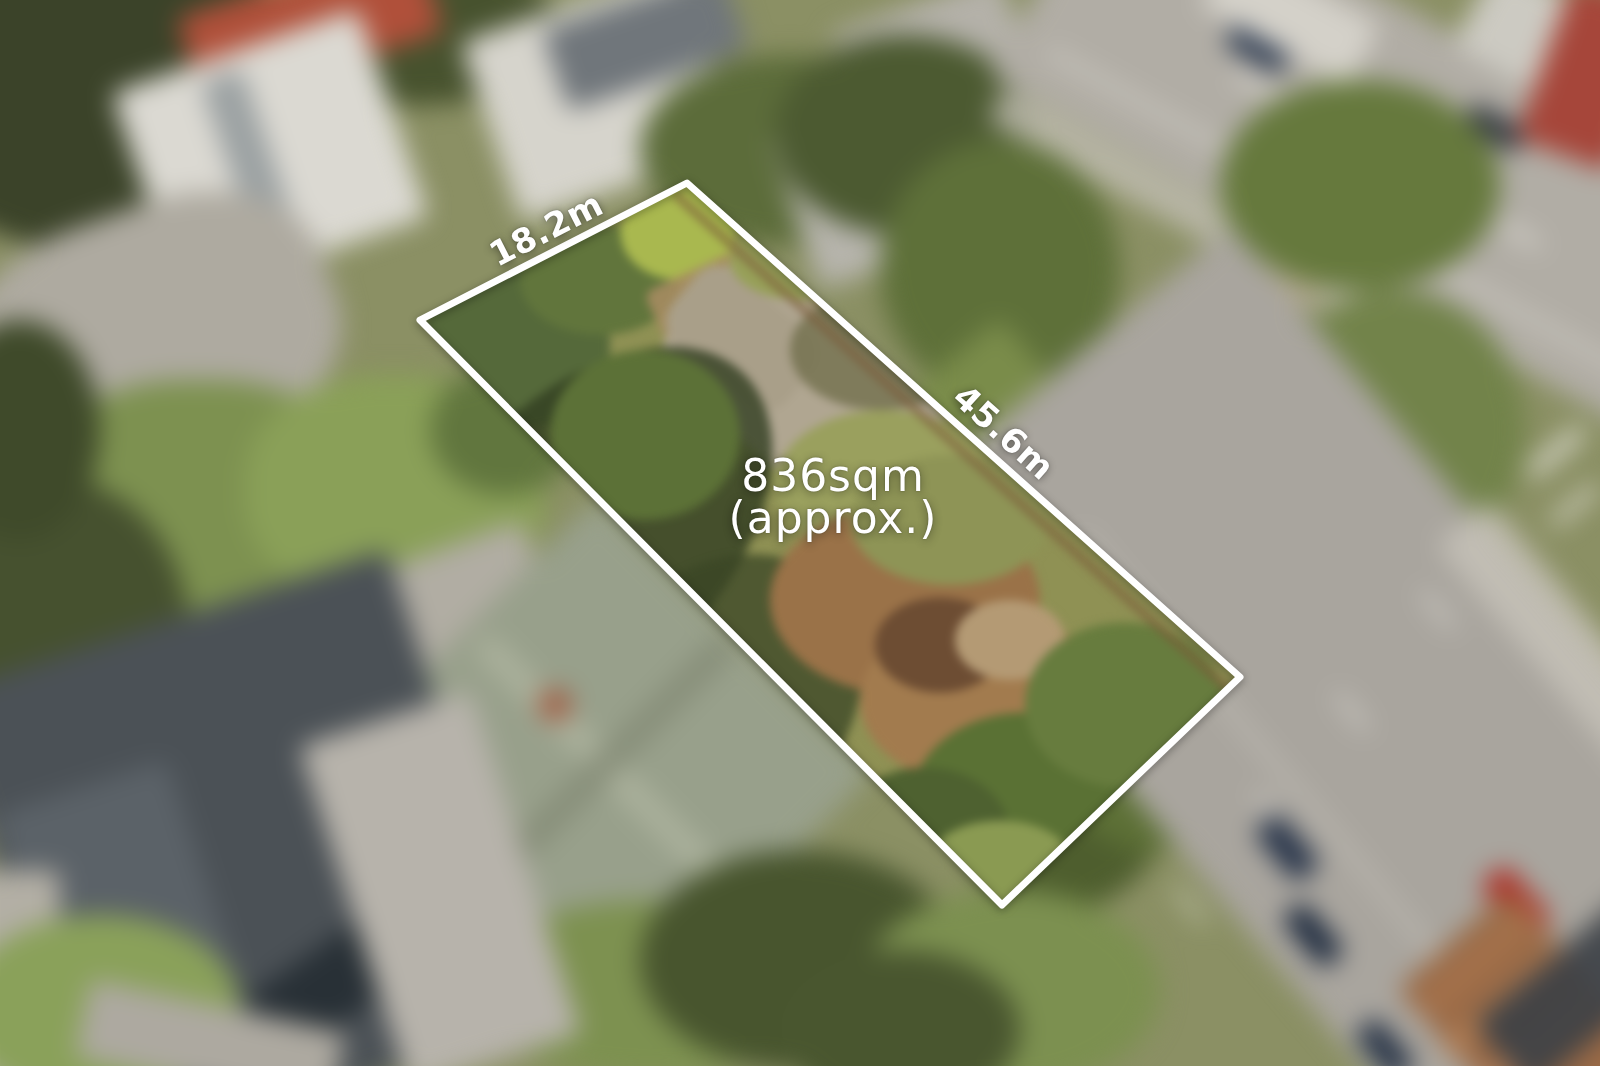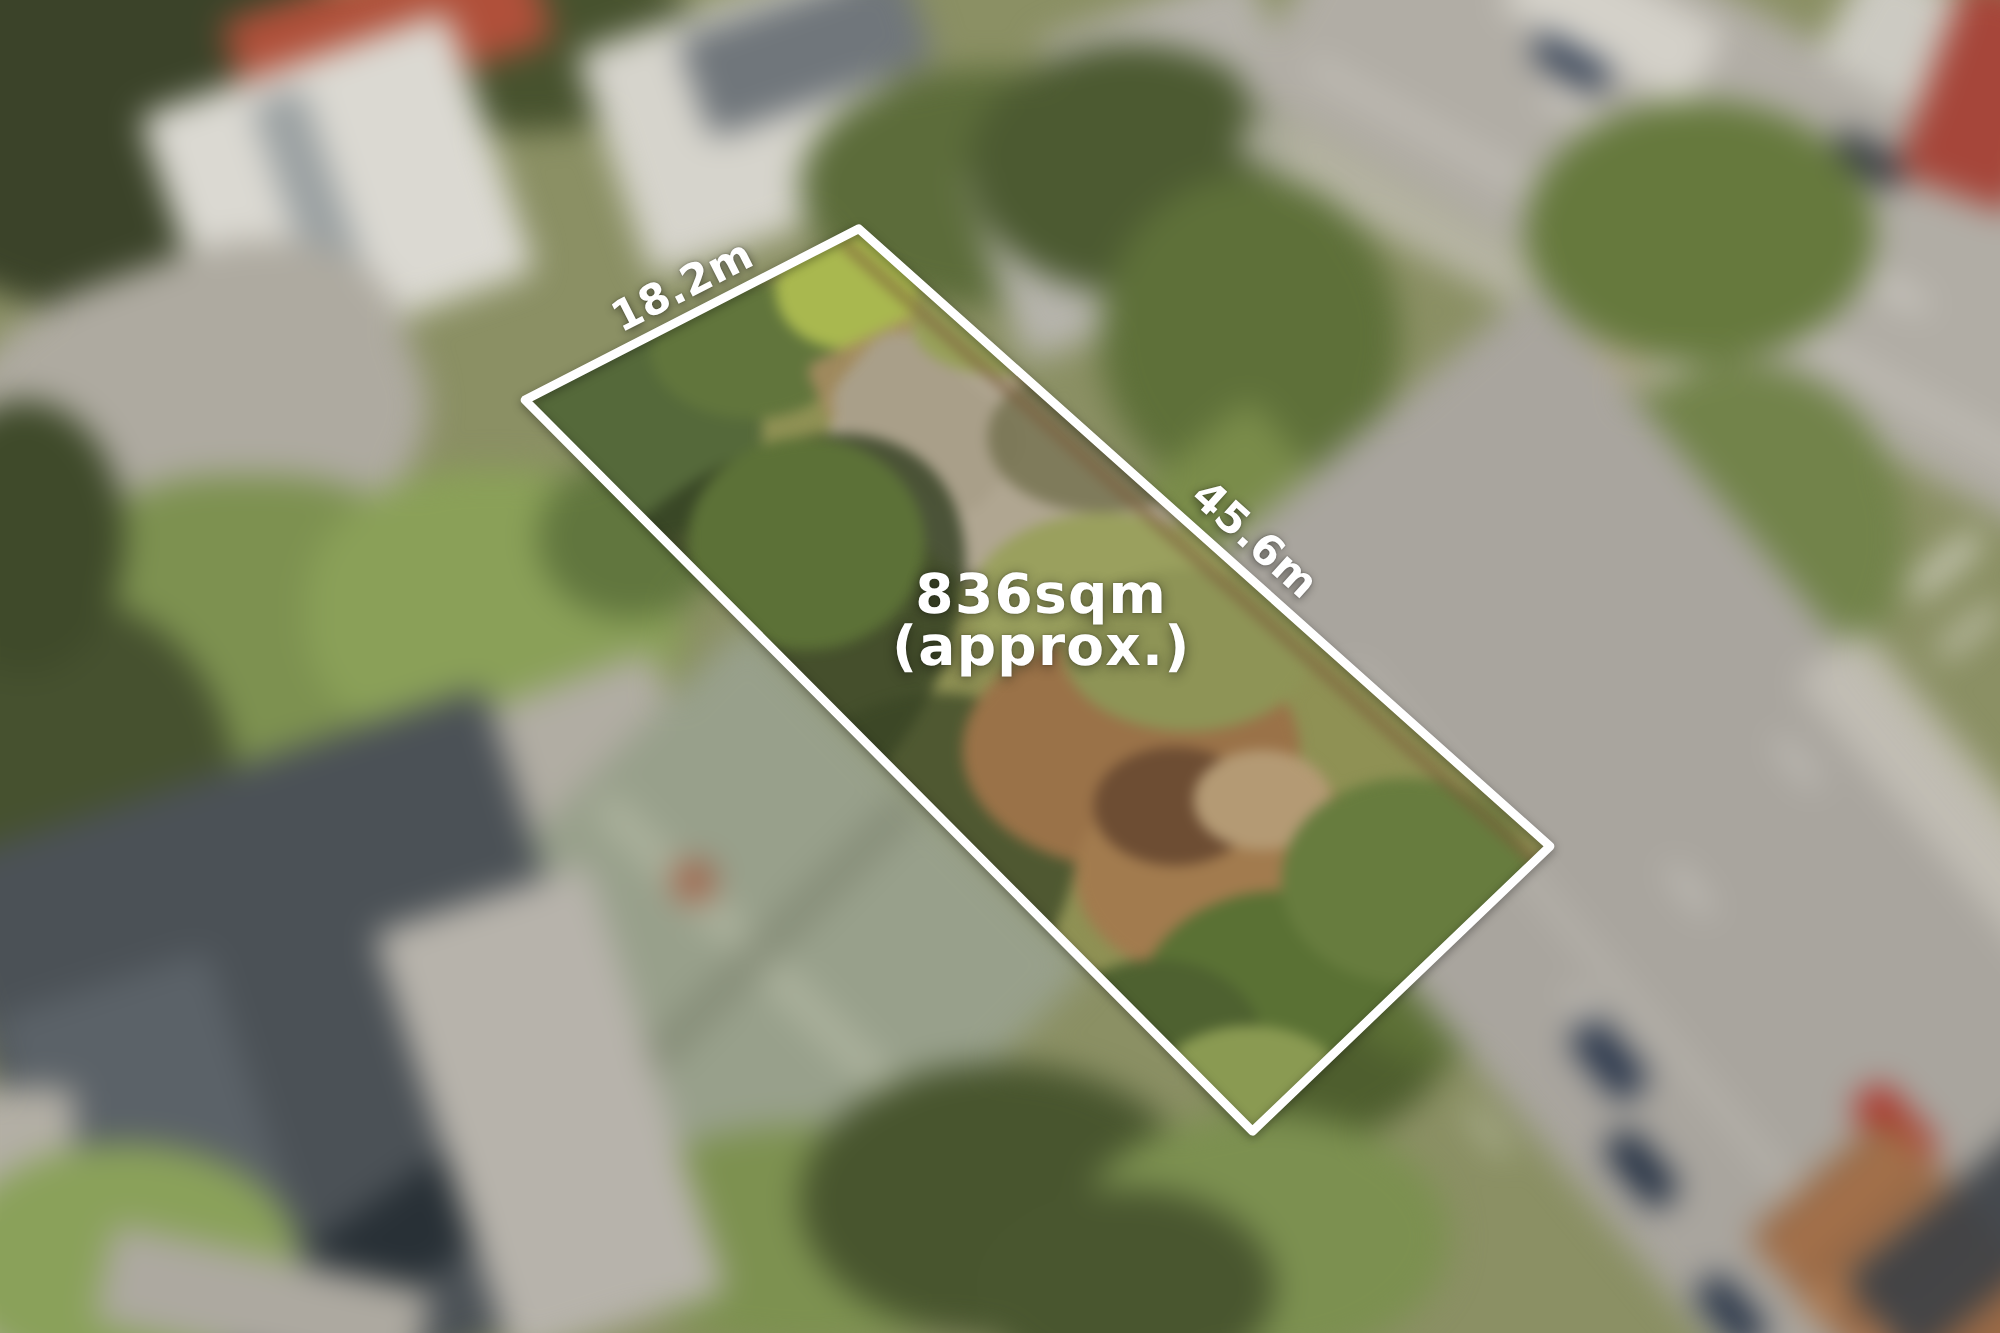--- a/index.html
+++ b/index.html
@@ -22,21 +22,21 @@
   .boundary{position:absolute;left:0;top:0;width:1600px;height:1066px;
     filter:drop-shadow(0 2px 4px rgba(0,0,0,.35));}
   .boundary polygon{fill:none;stroke:#ffffff;stroke-width:7;stroke-linejoin:round;}
   .dim-label{
     position:absolute;color:#ffffff;font-size:34px;font-weight:bold;letter-spacing:.5px;
     transform:translate(-50%,-50%) rotate(var(--rot));
     text-shadow:0 2px 8px rgba(0,0,0,.45),0 0 2px rgba(0,0,0,.3);white-space:nowrap;
   }
   .area-label{
     position:absolute;left:833px;top:497px;transform:translate(-50%,-50%);
-    color:#ffffff;font-size:44px;font-weight:bold;line-height:.95;letter-spacing:1px;
+    color:#ffffff;font-size:44px;font-weight:normal;line-height:.95;letter-spacing:1px;
     text-align:center;text-shadow:0 2px 10px rgba(0,0,0,.45),0 0 2px rgba(0,0,0,.3);
     white-space:nowrap;
   }
 </style>
 </head>
 <body>
 
 <div class="scene">
 
   <div class="layer">

